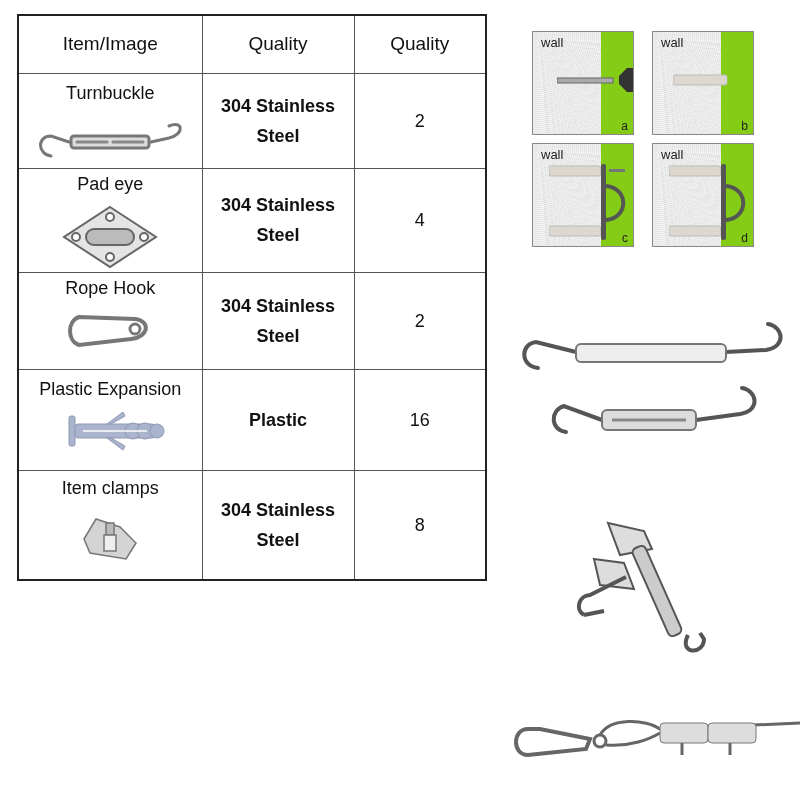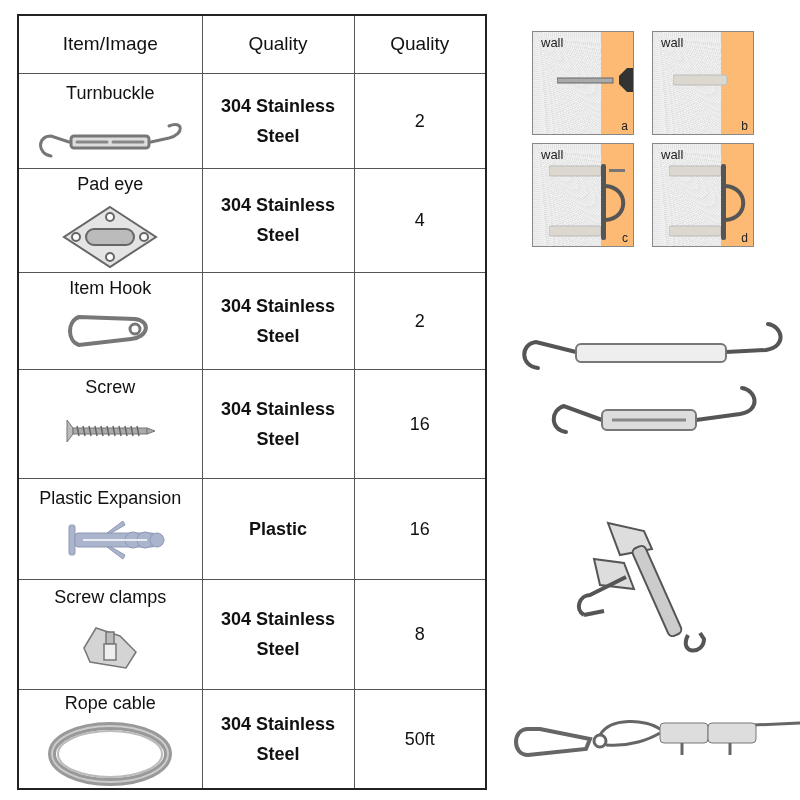--- a/index.html
+++ b/index.html
@@ -23,21 +23,21 @@
   .item-name { display: block; font-size: 18px; line-height: 22px; position: absolute; left: 0; right: 0; }
   .item-img { position: absolute; left: 0; right: 0; display: flex; justify-content: center; }
   .mat-text { font-weight: bold; font-size: 18px; line-height: 30px; }
   .qty-text { font-weight: normal; font-size: 18px; }
   .spec-table td { font-weight: 500; }
 
   .steps {
     position: absolute; left: 532px; top: 31px; width: 236px; height: 218px;
   }
   .step {
-    position: absolute; width: 102px; height: 104px; border: 1.5px solid #888; background: #fdba74; overflow: hidden;
+    position: absolute; width: 102px; height: 104px; border: 1.5px solid #888; background: #84cc16; overflow: hidden;
   }
   .step .wallfill { position: absolute; left: 0; top: 0; width: 68px; height: 100%;
     background: repeating-radial-gradient(circle at 3px 3px, #dcdcdc 0, #ececec 1px, #f4f4f4 2px); }
   .step .wall-label { position: absolute; left: 8px; top: 3px; font-size: 13px; color: #222; }
   .step .letter { position: absolute; right: 5px; bottom: 1px; font-size: 12px; color: #222; }
 
   .product { position: absolute; }
 </style>
 </head>
 <body>
@@ -95,57 +95,37 @@
     </td>
     <td>
       <div class="mat-text">304 Stainless</div>
       <div class="mat-text">Steel</div>
     </td>
     <td class="qty-text">4</td>
   </tr>
 
   <tr style="height:97px">
     <td class="item-cell">
-      <span class="item-name" style="top:4px">Item Hook</span>
+      <span class="item-name" style="top:4px">Rope Hook</span>
       <div class="item-img" style="top:36px">
         <svg width="90" height="44" viewBox="0 0 90 44">
               <g fill="none" stroke="#777" stroke-width="4">
           <path d="M14 8 C2 12 2 32 14 36 L66 30 C84 28 86 12 70 10 Z"></path>
           <circle cx="70" cy="20" r="5" stroke-width="3"></circle>
         </g>
             </svg>
       </div>
     </td>
     <td>
       <div class="mat-text">304 Stainless</div>
       <div class="mat-text">Steel</div>
     </td>
     <td class="qty-text">2</td>
   </tr>
 
-  <tr style="height:109px">
-    <td class="item-cell">
-      <span class="item-name" style="top:6px">Screw</span>
-      <div class="item-img" style="top:48px">
-        <svg width="90" height="26" viewBox="0 0 90 26">
-              <g stroke="#777">
-          <polygon points="2,2 8,10 8,16 2,24" fill="#bbb"></polygon>
-          <rect x="8" y="10" width="74" height="6" fill="#aaa"></rect>
-          <polygon points="82,10 90,13 82,16" fill="#aaa"></polygon>
-          <path d="M12 8 L14 18 M18 8 L20 18 M24 8 L26 18 M30 8 L32 18 M36 8 L38 18 M42 8 L44 18 M48 8 L50 18 M54 8 L56 18 M60 8 L62 18 M66 8 L68 18 M72 8 L74 18" stroke="#666" stroke-width="1.5"></path>
-        </g>
-            </svg>
-      </div>
-    </td>
-    <td>
-      <div class="mat-text">304 Stainless</div>
-      <div class="mat-text">Steel</div>
-    </td>
-    <td class="qty-text">16</td>
-  </tr>
 
   <tr style="height:101px">
     <td class="item-cell">
       <span class="item-name" style="top:8px">Plastic Expansion</span>
       <div class="item-img" style="top:42px">
         <svg width="100" height="40" viewBox="0 0 100 40" style="margin-left:14px">
               <g fill="#aab4cc" stroke="#8e99b4">
           <rect x="2" y="4" width="6" height="30" rx="2"></rect>
           <rect x="8" y="12" width="80" height="14" rx="3"></rect>
           <polygon points="40,12 56,0 58,4 44,12"></polygon>
@@ -159,57 +139,38 @@
       </div>
     </td>
     <td>
       <div class="mat-text">Plastic</div>
     </td>
     <td class="qty-text">16</td>
   </tr>
 
   <tr style="height:110px">
     <td class="item-cell">
-      <span class="item-name" style="top:6px">Screw clamps</span>
+      <span class="item-name" style="top:6px">Item clamps</span>
       <div class="item-img" style="top:42px">
         <svg width="60" height="50" viewBox="0 0 60 50">
               <g stroke="#777" stroke-width="1.5">
           <path d="M4 26 L16 6 L40 14 L56 30 L46 46 L10 40 Z" fill="#d4d4d4"></path>
           <rect x="26" y="10" width="8" height="12" fill="#bbb"></rect>
           <rect x="24" y="22" width="12" height="16" fill="#eee"></rect>
         </g>
             </svg>
       </div>
     </td>
     <td>
       <div class="mat-text">304 Stainless</div>
       <div class="mat-text">Steel</div>
     </td>
     <td class="qty-text">8</td>
   </tr>
 
-  <tr style="height:100px">
-    <td class="item-cell">
-      <span class="item-name" style="top:2px">Rope cable</span>
-      <div class="item-img" style="top:30px">
-        <svg width="126" height="66" viewBox="0 0 126 66">
-              <g fill="none" stroke="#999">
-          <ellipse cx="63" cy="34" rx="58" ry="28" stroke-width="8"></ellipse>
-          <ellipse cx="63" cy="34" rx="58" ry="28" stroke="#ccc" stroke-width="2"></ellipse>
-          <ellipse cx="63" cy="34" rx="52" ry="23" stroke="#bbb" stroke-width="2"></ellipse>
-        </g>
-            </svg>
-      </div>
-    </td>
-    <td>
-      <div class="mat-text">304 Stainless</div>
-      <div class="mat-text">Steel</div>
-    </td>
-    <td class="qty-text">50ft</td>
-  </tr>
 </tbody>
   </table>
 
 <div class="steps">
   <div class="step" style="left:0;top:0">
     <div class="wallfill"></div>
     <span class="wall-label">wall</span>
     <svg style="position:absolute;left:24px;top:36px" width="78" height="24" viewBox="0 0 78 24">
       <rect x="0" y="10" width="56" height="5" fill="#aaa" stroke="#666"></rect>
       <path d="M70 0 L78 0 L78 24 L70 24 L62 16 L62 8 Z" fill="#333"></path>

